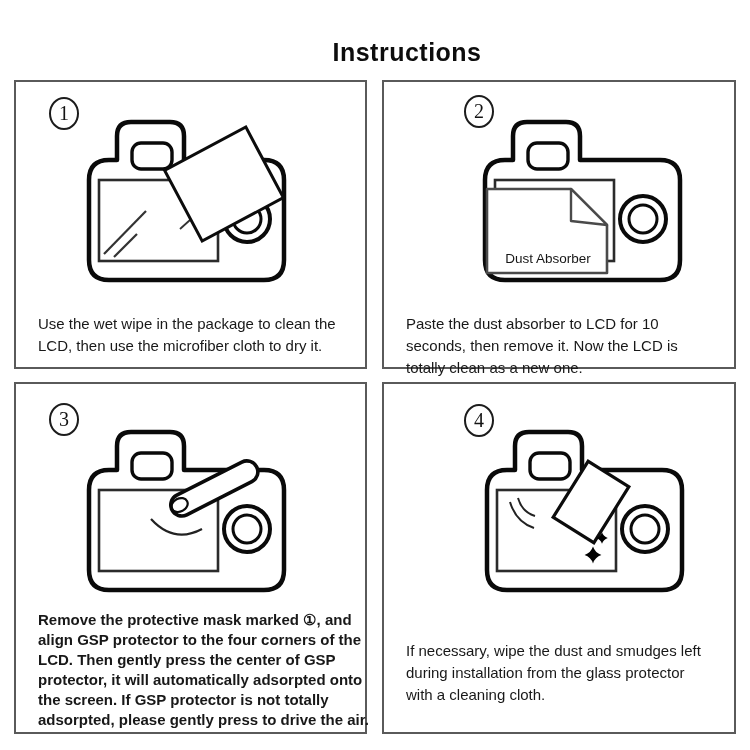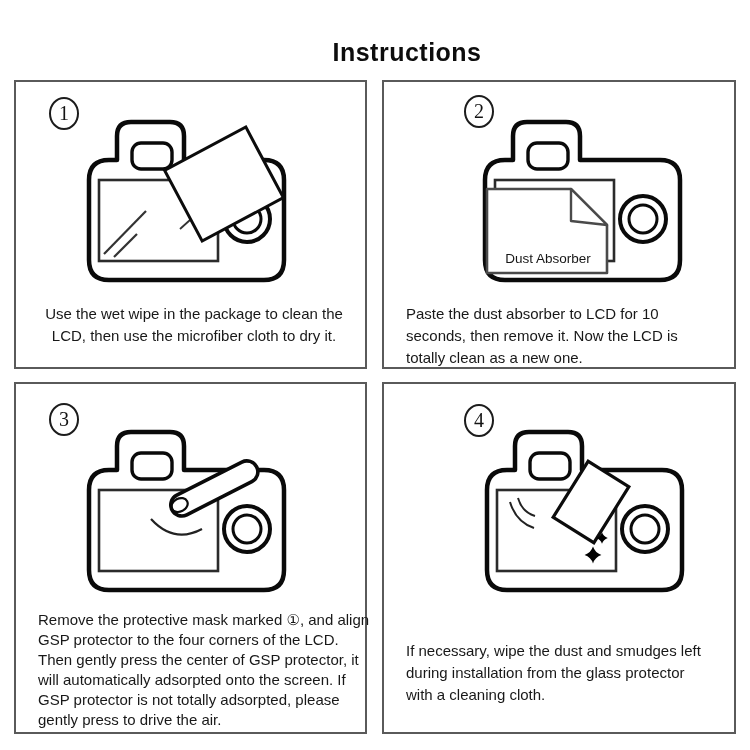--- a/index.html
+++ b/index.html
@@ -18,23 +18,23 @@
   #panel-1 .badge{left:33px;top:15px;}
   #panel-2 .badge{left:80px;top:13px;}
   #panel-3 .badge{left:33px;top:19px;}
   #panel-4 .badge{left:80px;top:20px;}
   .illu{position:absolute;}
   #panel-1 .illu{left:38px;top:30px;}
   #panel-2 .illu{left:66px;top:30px;}
   #panel-3 .illu{left:38px;top:38px;}
   #panel-4 .illu{left:68px;top:38px;}
   .caption{position:absolute;left:22px;font-size:15px;color:#181818;}
-  #panel-1 .caption{top:206px;width:312px;line-height:22px;text-align:center;}
-  #panel-2 .caption{top:206px;width:292px;line-height:22px;}
-  #panel-3 .caption{top:211px;width:332px;line-height:20px;}
+  #panel-1 .caption{top:216px;width:312px;line-height:22px;}
+  #panel-2 .caption{top:216px;width:292px;line-height:22px;}
+  #panel-3 .caption{top:211px;width:332px;line-height:20px;font-weight:bold;}
   #panel-4 .caption{top:211px;width:302px;line-height:22px;margin-top:45px;}
   .sheet-label{font-family:"Liberation Sans",sans-serif;}
 </style>
 </head>
 <body>
 
 <div class="page-title">Instructions</div>
 
 <div class="panel" id="panel-1">
   <div class="badge">1</div>

